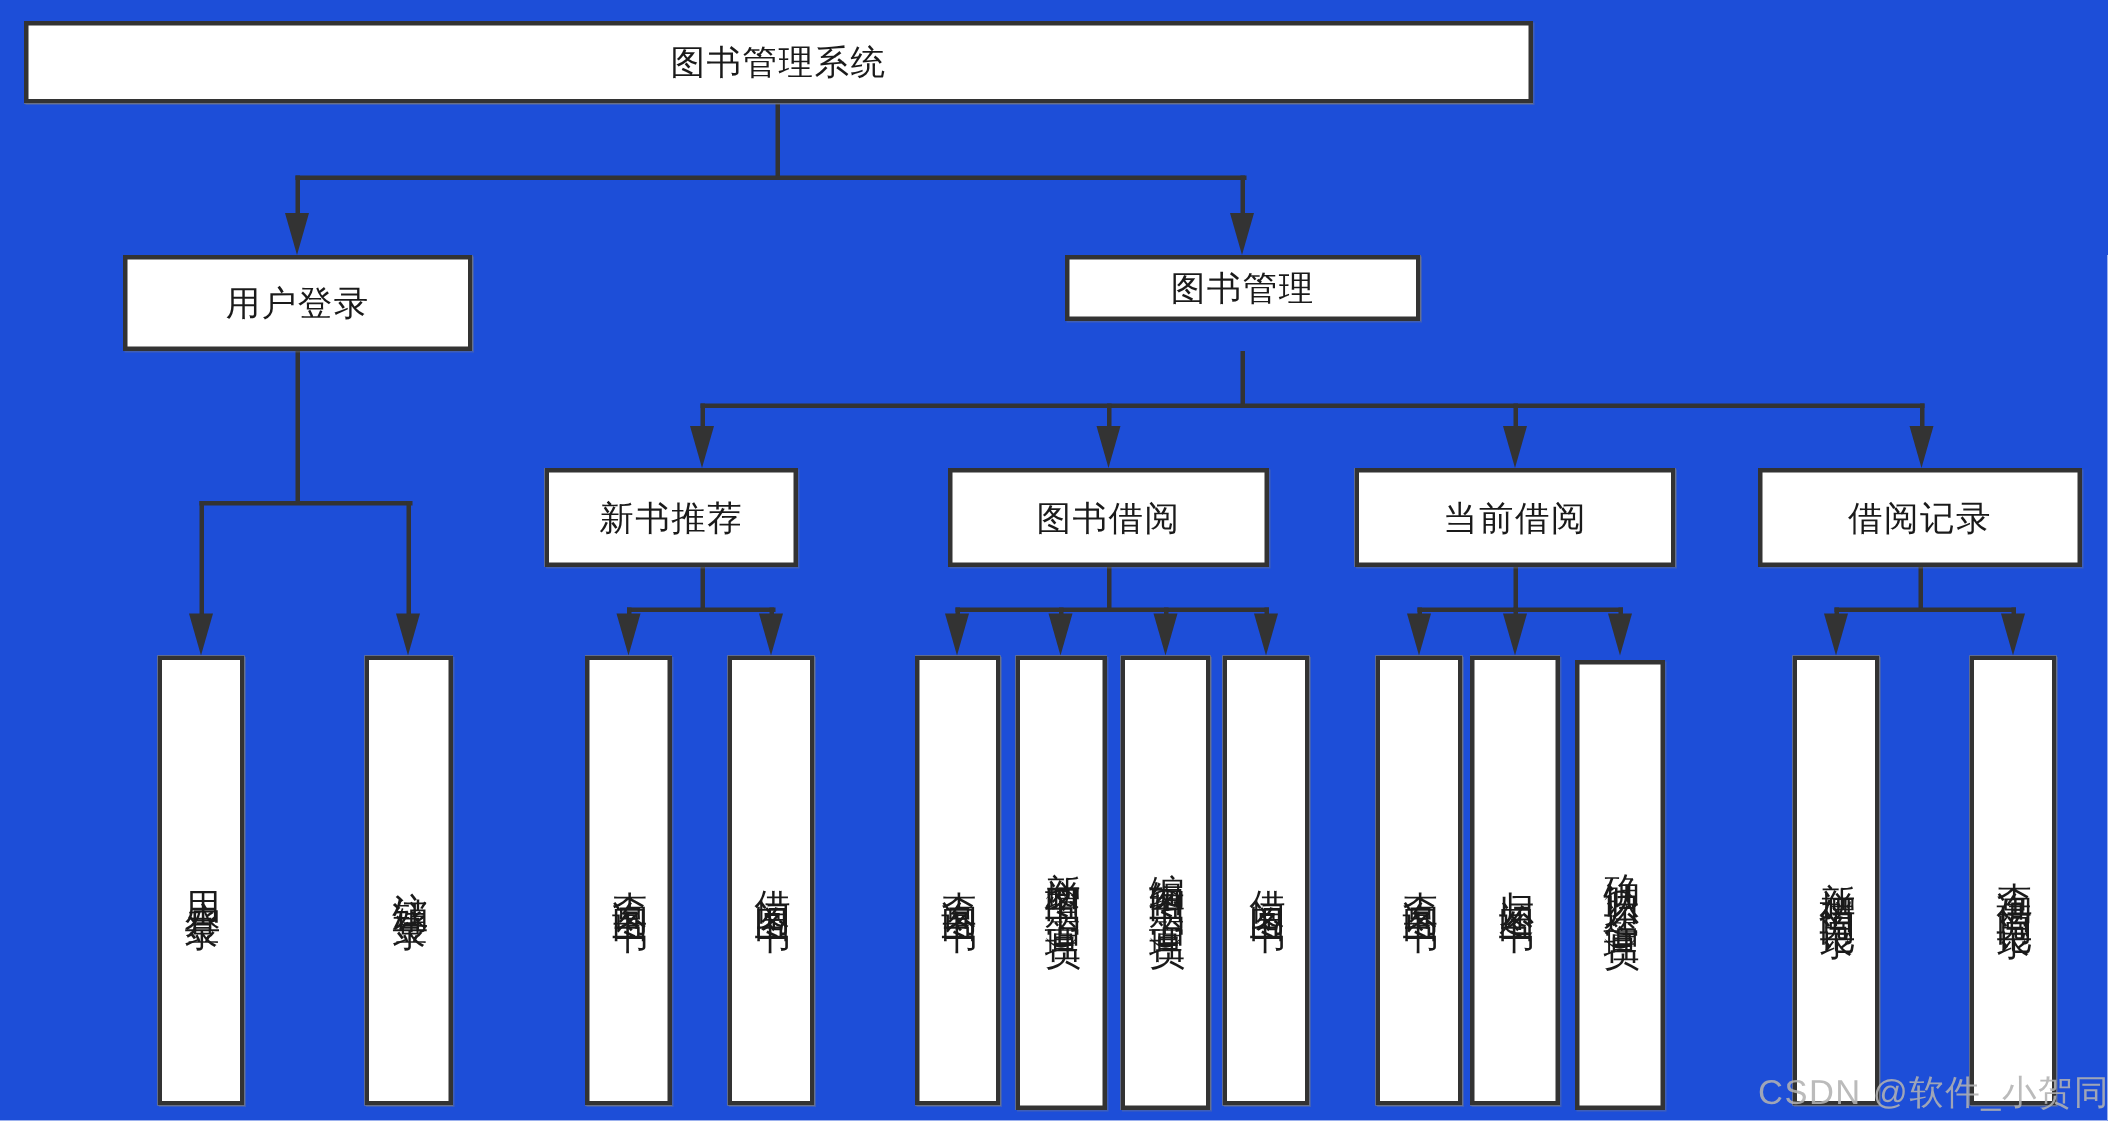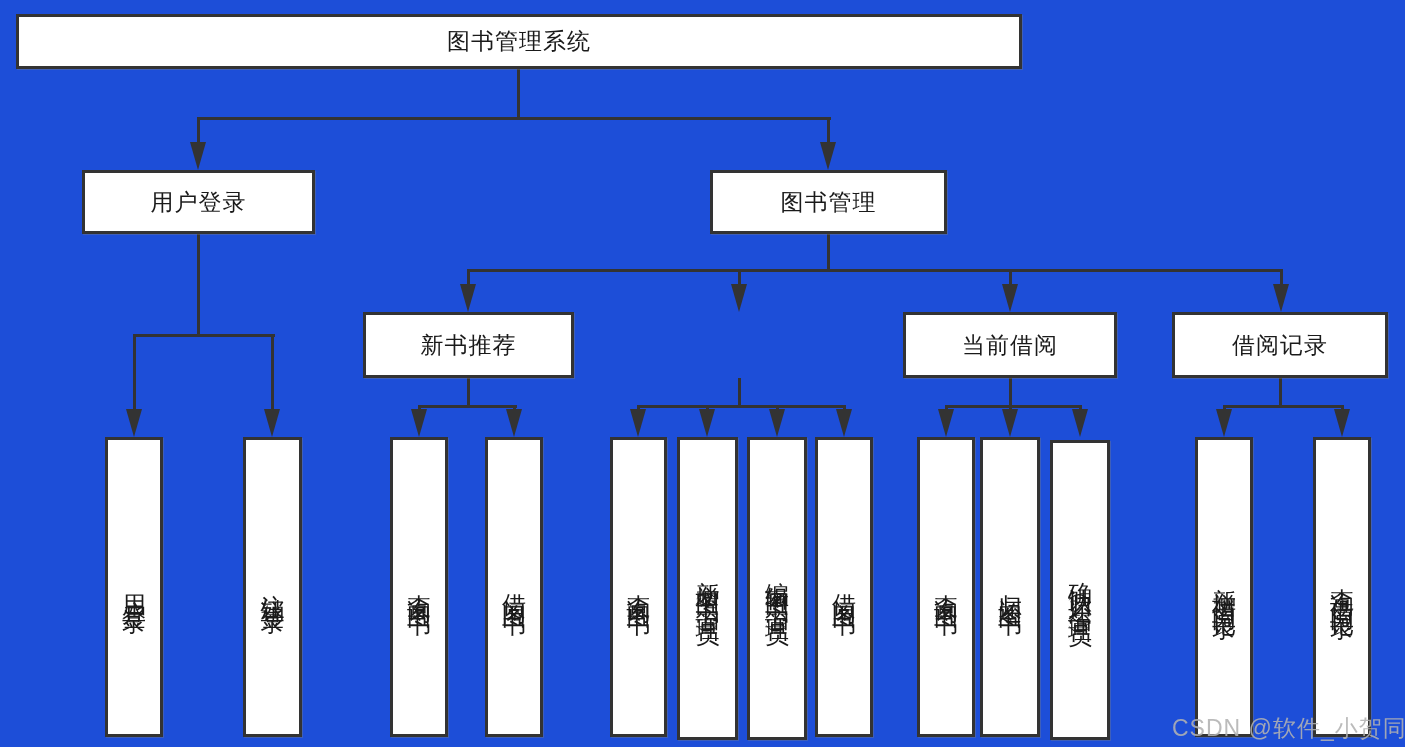--- a/index.html
+++ b/index.html
@@ -63,41 +63,42 @@
   <div class="box hbox" style="left:16px; top:14px; width:1006px; height:55px;">图书管理系统</div>
 
   <div class="line" style="left:517px; top:69px; width:3px; height:50px;"></div>
   <div class="line" style="left:197px; top:117px; width:634px; height:3px;"></div>
   <div class="line" style="left:197px; top:117px; width:3px; height:28px;"></div>
   <div class="line" style="left:827px; top:117px; width:3px; height:28px;"></div>
   <div class="arrow" style="left:190px; top:142px;"></div>
   <div class="arrow" style="left:820px; top:142px;"></div>
 
   <div class="box hbox" style="left:82px; top:170px; width:233px; height:64px;">用户登录</div>
-  <div class="box hbox" style="left:710px; top:170px; width:237px; height:64px;">图书管理</div>
+  <div class="box hbox" style="left:710px; top:170px; width:237px; height:44px;">图书管理</div>
 
   <div class="line" style="left:197px; top:234px; width:3px; height:102px;"></div>
   <div class="line" style="left:133px; top:334px; width:142px; height:3px;"></div>
   <div class="line" style="left:133px; top:334px; width:3px; height:78px;"></div>
   <div class="line" style="left:271px; top:334px; width:3px; height:78px;"></div>
   <div class="arrow" style="left:126px; top:409px;"></div>
   <div class="arrow" style="left:264px; top:409px;"></div>
 
   <div class="line" style="left:827px; top:234px; width:3px; height:38px;"></div>
   <div class="line" style="left:467px; top:269px; width:816px; height:3px;"></div>
   <div class="line" style="left:467px; top:269px; width:3px; height:18px;"></div>
   <div class="line" style="left:738px; top:269px; width:3px; height:18px;"></div>
   <div class="line" style="left:1009px; top:269px; width:3px; height:18px;"></div>
   <div class="line" style="left:1280px; top:269px; width:3px; height:18px;"></div>
   <div class="arrow" style="left:460px; top:284px;"></div>
   <div class="arrow" style="left:731px; top:284px;"></div>
   <div class="arrow" style="left:1002px; top:284px;"></div>
   <div class="arrow" style="left:1273px; top:284px;"></div>
 
-  <div class="box hbox" style="left:363px; top:312px; width:211px; height:66px;">新书推荐</div>
+  <div class="box hbox" style="left:363px; top:312px; width:169px; height:66px;">新书推荐</div>
+  <div class="box hbox" style="left:632px; top:312px; width:214px; height:66px;">图书借阅</div>
   <div class="box hbox" style="left:1172px; top:312px; width:216px; height:66px;">借阅记录</div>
   <div class="box hbox" style="left:903px; top:312px; width:214px; height:66px;">当前借阅</div>
 
   <div class="line" style="left:467px; top:378px; width:3px; height:30px;"></div>
   <div class="line" style="left:418px; top:405px; width:99px; height:3px;"></div>
   <div class="line" style="left:418px; top:405px; width:3px; height:6px;"></div>
   <div class="line" style="left:513px; top:405px; width:3px; height:6px;"></div>
   <div class="arrow" style="left:411px; top:409px;"></div>
   <div class="arrow" style="left:506px; top:409px;"></div>
 

